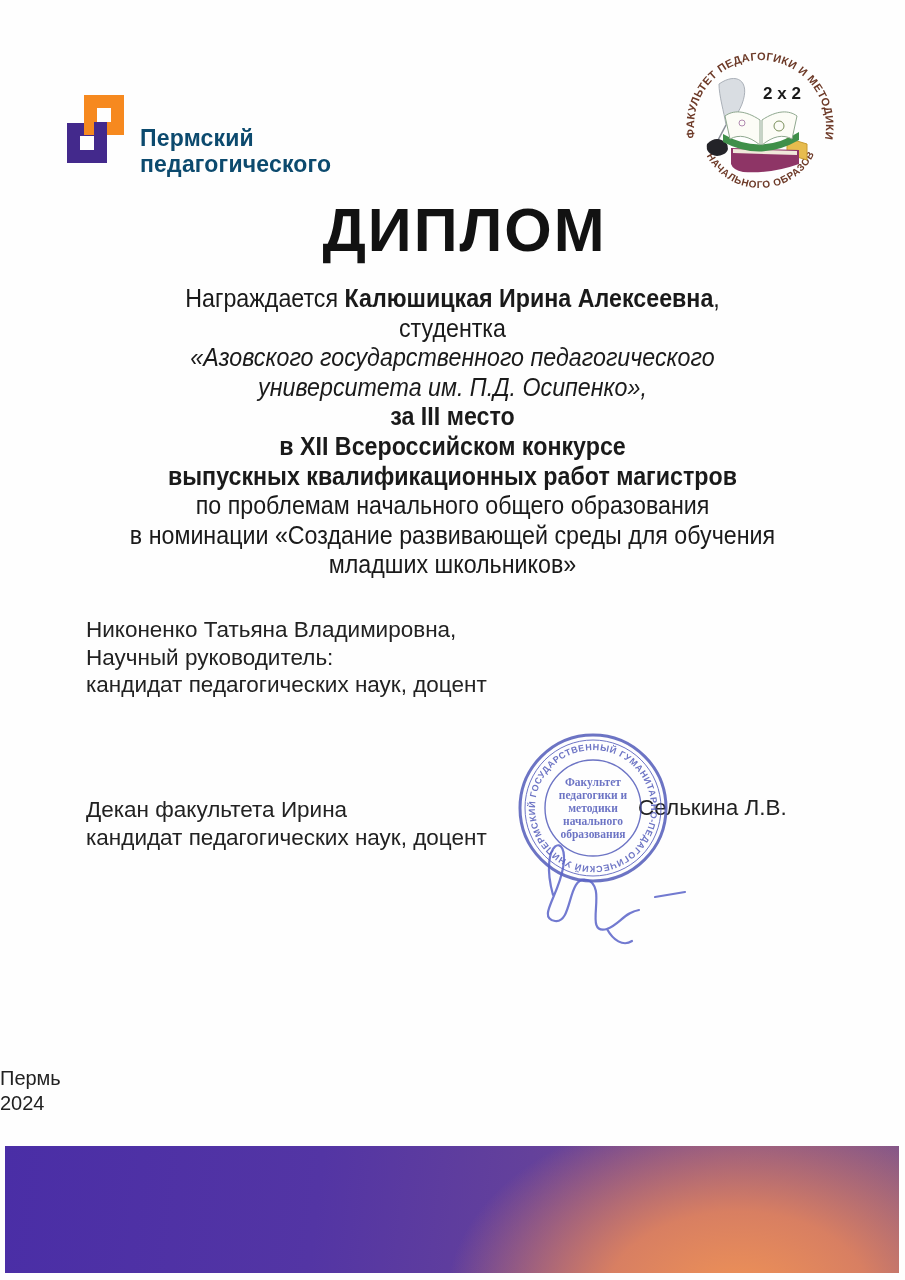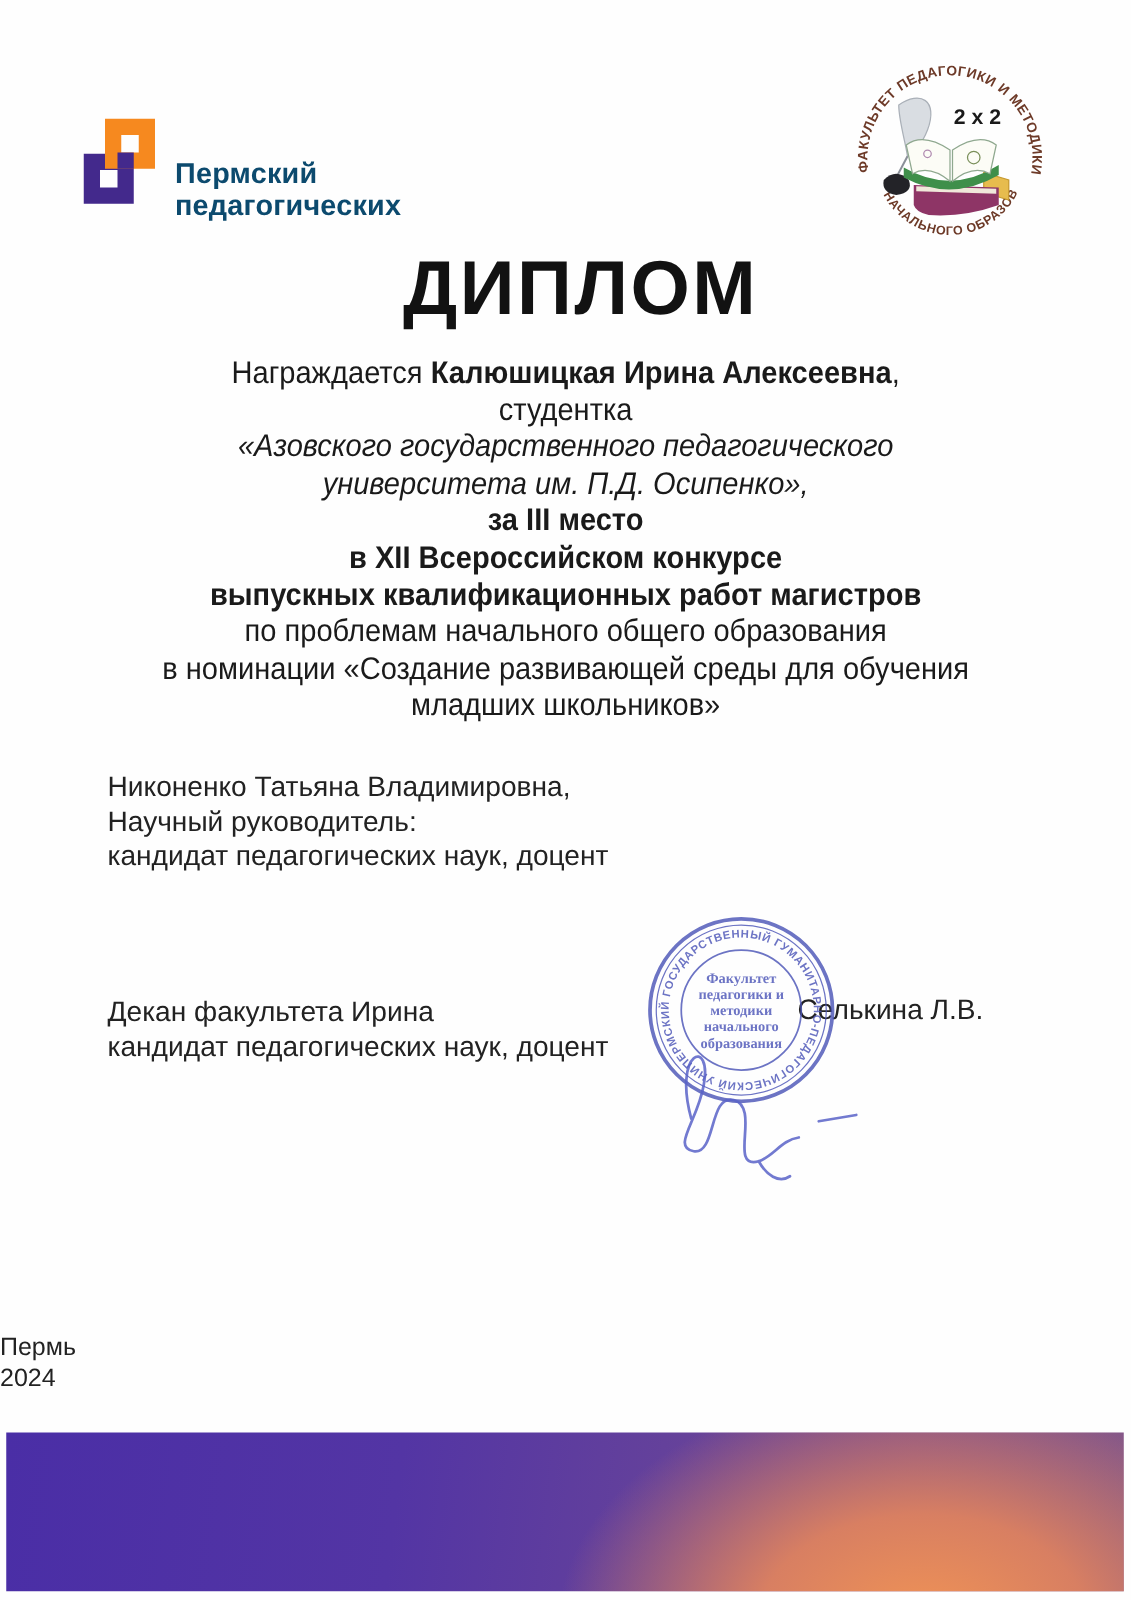--- a/index.html
+++ b/index.html
@@ -62,21 +62,21 @@
 
 <div class="page">
 
   <svg class="logo-mark" width="64" height="76" viewBox="0 0 64 76">
     <rect x="8.5" y="36.5" width="27" height="27" fill="none" stroke="#43298C" stroke-width="13"></rect>
     <rect x="25.5" y="8.5" width="27" height="27" fill="none" stroke="#F6891F" stroke-width="13"></rect>
     <rect x="29" y="29" width="13" height="13" fill="#43298C"></rect>
   </svg>
   <div class="logo-text">
     <div>Пермский</div>
-    <div>педагогических</div>
+    <div>педагогического</div>
   </div>
 
   <svg class="emblem" width="160" height="150" viewBox="0 0 160 150">
     <defs>
       <path id="embTop" d="M 14.4,87.7 A 66,66 0 1 1 143.6,87.7" fill="none"></path>
       <path id="embBot" d="M 24,100 A 60,60 0 0 0 134,100" fill="none"></path>
     </defs>
     <text font-size="11" font-weight="bold" fill="#6d3a28" letter-spacing="0.4">
       <textPath href="#embTop" startOffset="2">ФАКУЛЬТЕТ ПЕДАГОГИКИ И МЕТОДИКИ</textPath>
     </text>

